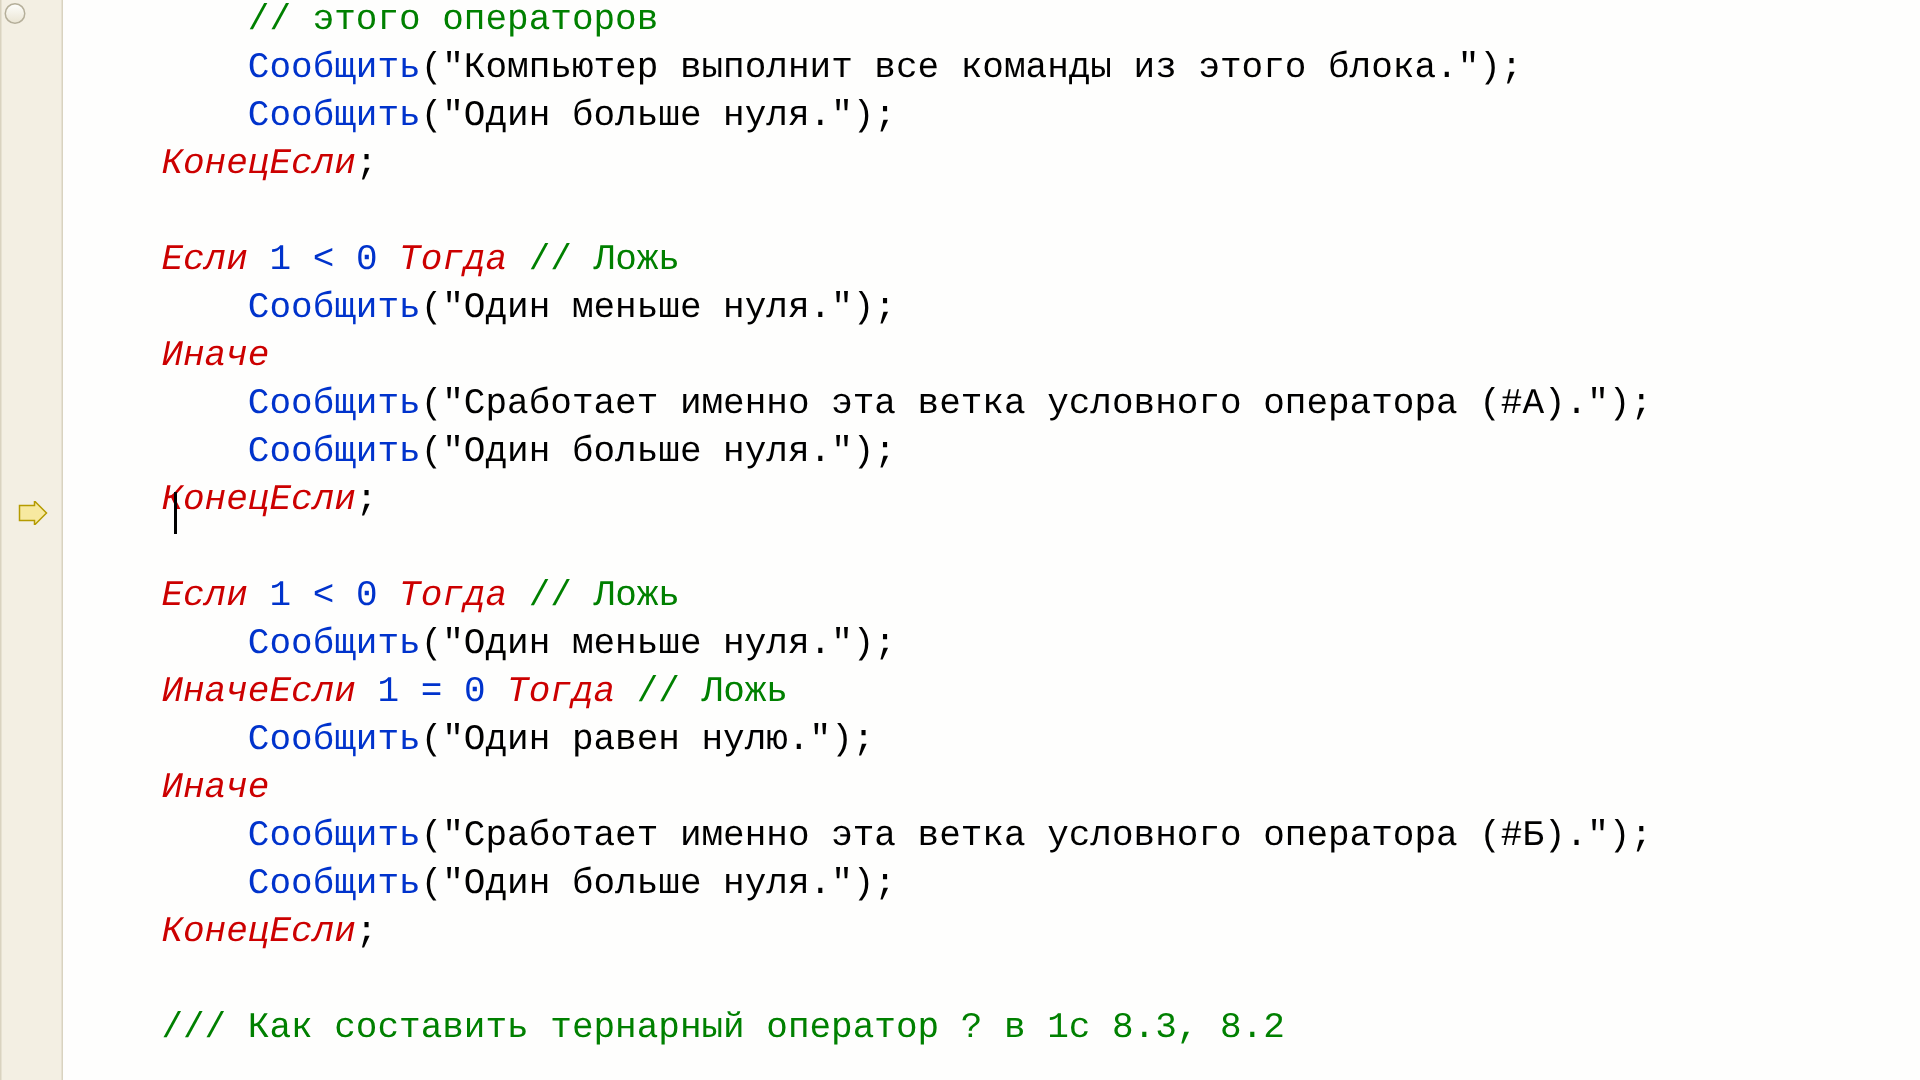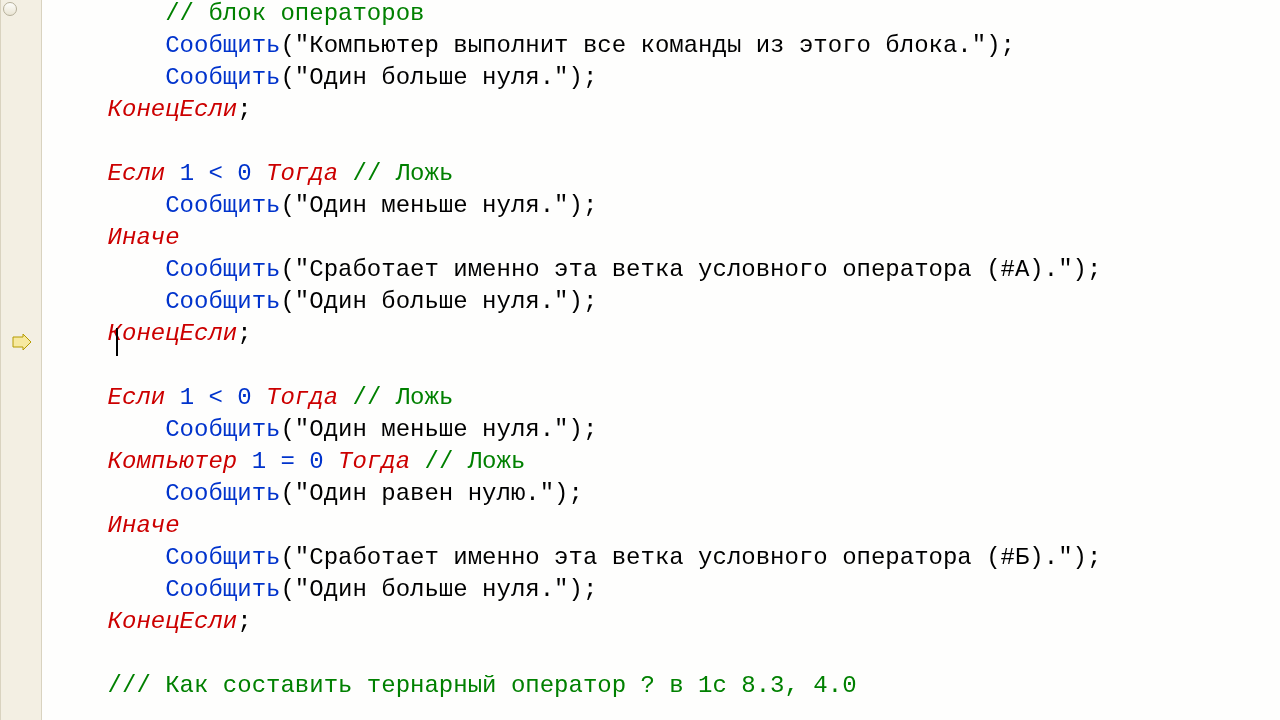--- a/index.html
+++ b/index.html
@@ -83,39 +83,39 @@
   <div class="gutter">
     <div class="bp" style="top: 2px;"></div>
     <div class="arrow" style="top: 334px;">
       <svg width="22" height="16" viewBox="0 0 22 16">
         <polygon points="2,3 12,3 12,0 20,8 12,16 12,13 2,13" fill="#f7e9a0" stroke="#b59b00" stroke-width="1"></polygon>
       </svg>
     </div>
   </div>
   <div class="code">
     <div class="code-inner">
-<pre><span>        </span><span class="cmt">// блок операторов</span>
+<pre><span>        </span><span class="cmt">// этого операторов</span>
 <span>        </span><span class="fn">Сообщить</span><span class="pn">(</span><span class="str">"Компьютер выполнит все команды из этого блока."</span><span class="pn">)</span><span class="pn">;</span>
 <span>        </span><span class="fn">Сообщить</span><span class="pn">(</span><span class="str">"Один больше нуля."</span><span class="pn">)</span><span class="pn">;</span>
 <span>    </span><span class="k">КонецЕсли</span><span class="pn">;</span>
 
 <span>    </span><span class="k">Если</span> <span class="num">1</span> <span class="op">&lt;</span> <span class="num">0</span> <span class="k">Тогда</span> <span class="cmt">// Ложь</span>
 <span>        </span><span class="fn">Сообщить</span><span class="pn">(</span><span class="str">"Один меньше нуля."</span><span class="pn">)</span><span class="pn">;</span>
 <span>    </span><span class="k">Иначе</span>
 <span>        </span><span class="fn">Сообщить</span><span class="pn">(</span><span class="str">"Сработает именно эта ветка условного оператора (#А)."</span><span class="pn">)</span><span class="pn">;</span>
 <span>        </span><span class="fn">Сообщить</span><span class="pn">(</span><span class="str">"Один больше нуля."</span><span class="pn">)</span><span class="pn">;</span>
 <span>    </span><span class="k">КонецЕсли</span><span class="pn">;</span>
 
 <span>    </span><span class="k">Если</span> <span class="num">1</span> <span class="op">&lt;</span> <span class="num">0</span> <span class="k">Тогда</span> <span class="cmt">// Ложь</span>
 <span>        </span><span class="fn">Сообщить</span><span class="pn">(</span><span class="str">"Один меньше нуля."</span><span class="pn">)</span><span class="pn">;</span>
-<span>    </span><span class="k">Компьютер</span> <span class="num">1</span> <span class="op">=</span> <span class="num">0</span> <span class="k">Тогда</span> <span class="cmt">// Ложь</span>
+<span>    </span><span class="k">ИначеЕсли</span> <span class="num">1</span> <span class="op">=</span> <span class="num">0</span> <span class="k">Тогда</span> <span class="cmt">// Ложь</span>
 <span>        </span><span class="fn">Сообщить</span><span class="pn">(</span><span class="str">"Один равен нулю."</span><span class="pn">)</span><span class="pn">;</span>
 <span>    </span><span class="k">Иначе</span>
 <span>        </span><span class="fn">Сообщить</span><span class="pn">(</span><span class="str">"Сработает именно эта ветка условного оператора (#Б)."</span><span class="pn">)</span><span class="pn">;</span>
 <span>        </span><span class="fn">Сообщить</span><span class="pn">(</span><span class="str">"Один больше нуля."</span><span class="pn">)</span><span class="pn">;</span>
 <span>    </span><span class="k">КонецЕсли</span><span class="pn">;</span>
 
-<span>    </span><span class="cmt">/// Как составить тернарный оператор ? в 1с 8.3, 4.0</span>
+<span>    </span><span class="cmt">/// Как составить тернарный оператор ? в 1с 8.3, 8.2</span>
 </pre>
     </div>
     <div class="caret" style="left: 74px; top: 328px;"></div>
   </div>
 </div>
 
 </body></html>

